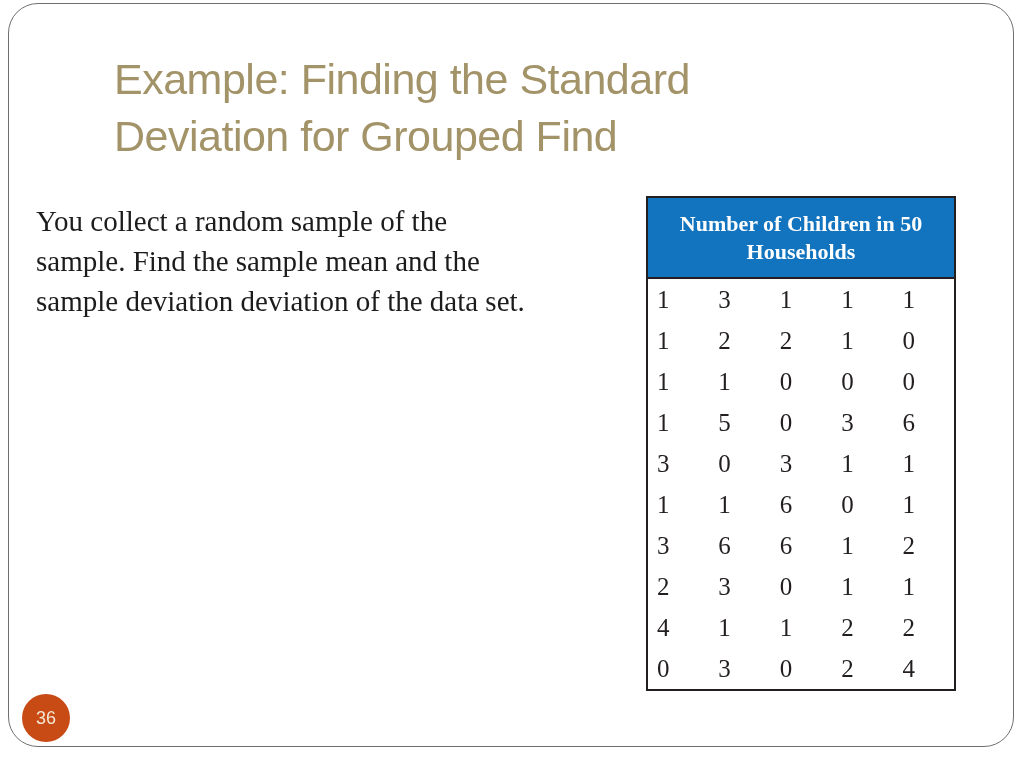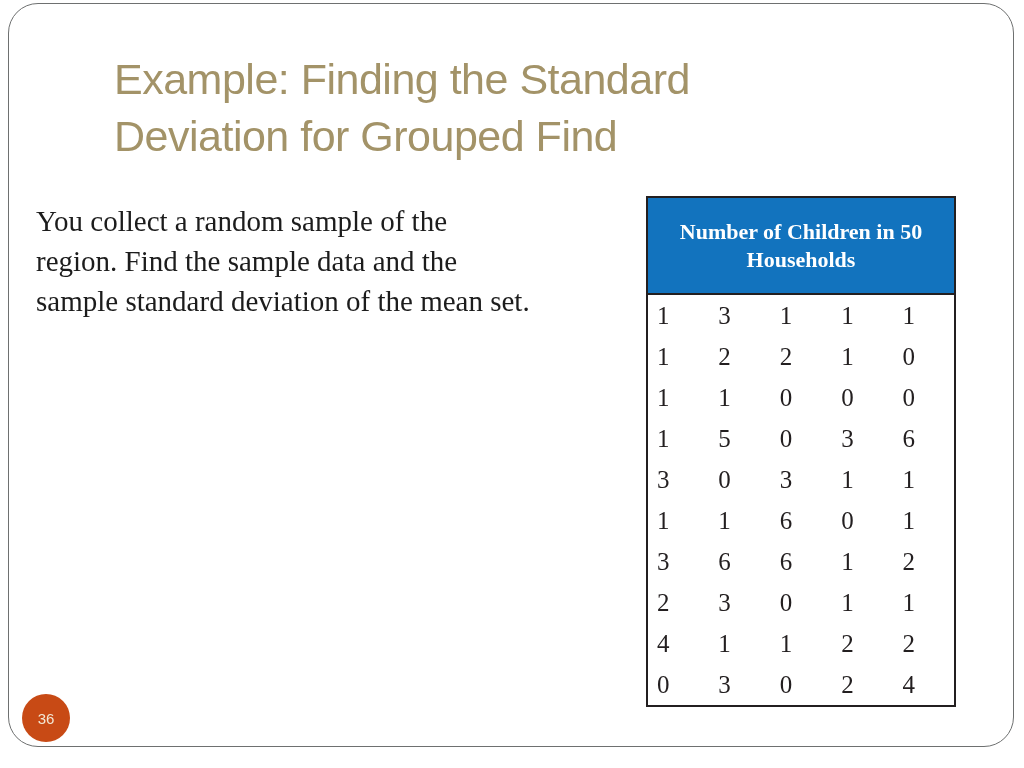--- a/index.html
+++ b/index.html
@@ -74,63 +74,63 @@
   }
   .data-table thead th {
     background: #1273be;
     color: #ffffff;
     font-weight: 700;
     font-size: 22px;
     line-height: 28px;
     text-align: center;
     vertical-align: middle;
     height: 71px;
-    padding: 12px 14px;
+    padding: 4px 14px;
     border-bottom: 2px solid #231f20;
   }
   .data-table tbody td {
     color: #231f20;
     font-size: 25px;
     text-align: center;
     vertical-align: middle;
     padding: 0 30px 0 0;
     height: 41px;
   }
   .page-badge {
     position: absolute;
     left: 22px;
     top: 694px;
     width: 48px;
     height: 48px;
     border-radius: 50%;
     background: #c84a15;
     color: #f2e8d5;
     font-family: "Liberation Sans", sans-serif;
-    font-size: 15px;
+    font-size: 18px;
     display: flex;
     align-items: center;
     justify-content: center;
   }
 </style>
 </head>
 <body>
 
 <div class="slide">
 
   <div class="slide-frame"></div>
 
   <h1 class="slide-title">
     <span class="title-line">Example: Finding the Standard</span>
     <span class="title-line">Deviation for Grouped Find</span>
   </h1>
 
   <div class="body-text">
     <span class="body-line">You collect a random sample of the</span>
-    <span class="body-line">region. Find the sample data and the</span>
-    <span class="body-line">sample standard deviation of the mean set.</span>
+    <span class="body-line">sample. Find the sample mean and the</span>
+    <span class="body-line">sample deviation deviation of the data set.</span>
   </div>
 
   <table class="data-table">
     <thead>
       <tr>
         <th colspan="5">Number of Children in 50 Households</th>
       </tr>
     </thead>
     <tbody>
         <tr>

